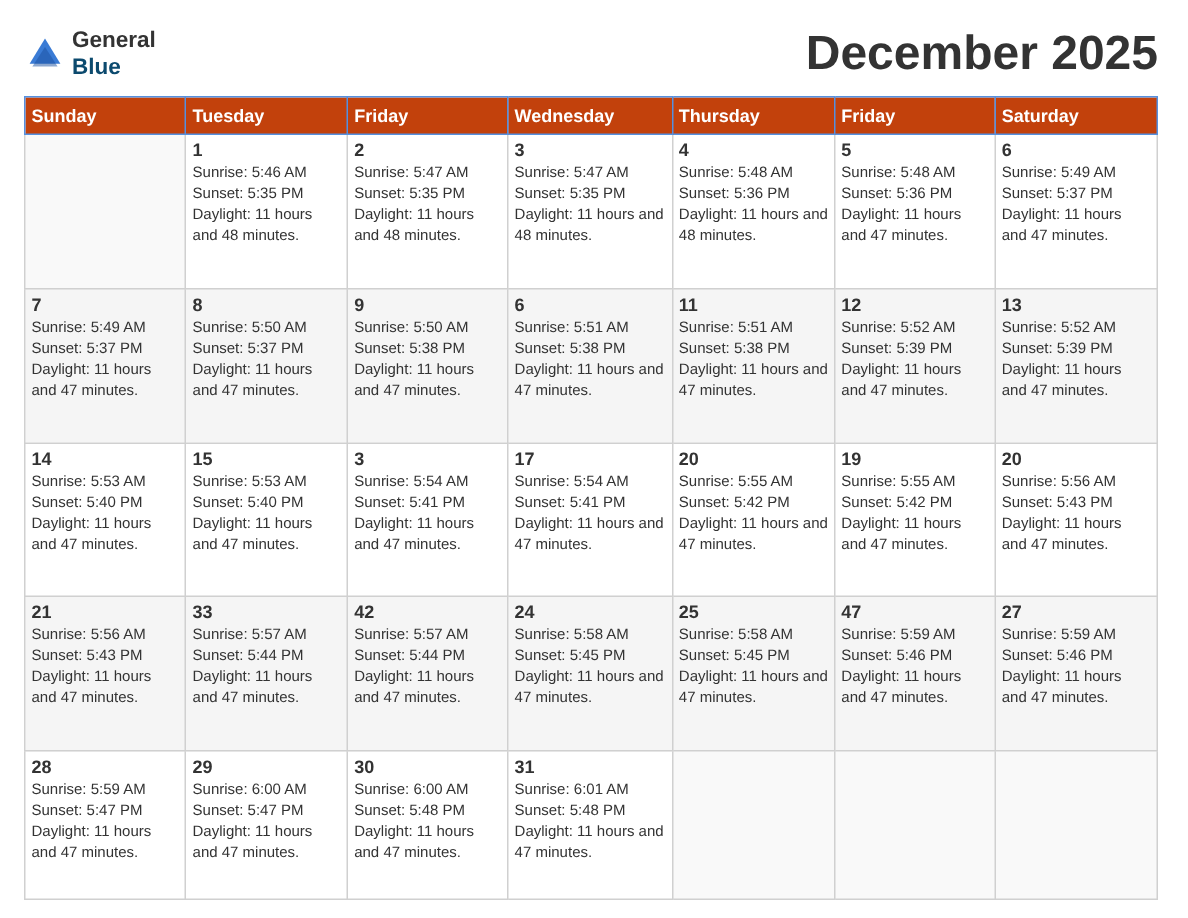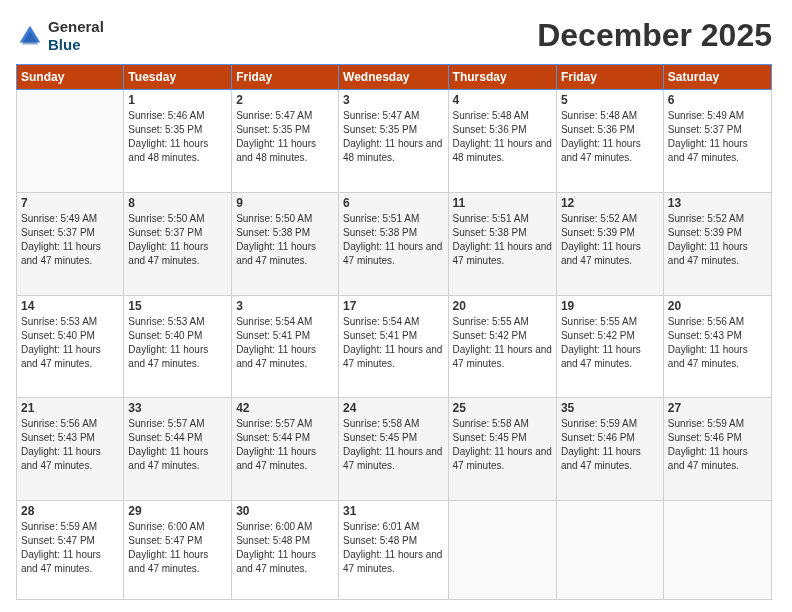--- a/index.html
+++ b/index.html
@@ -232,21 +232,21 @@
           </td>
           <td>
             <span class="day-num">24</span>
             <div class="day-info">Sunrise: 5:58 AM<br>Sunset: 5:45 PM<br>Daylight: 11 hours and 47 minutes.</div>
           </td>
           <td>
             <span class="day-num">25</span>
             <div class="day-info">Sunrise: 5:58 AM<br>Sunset: 5:45 PM<br>Daylight: 11 hours and 47 minutes.</div>
           </td>
           <td>
-            <span class="day-num">35</span>
+            <span class="day-num">47</span>
             <div class="day-info">Sunrise: 5:59 AM<br>Sunset: 5:46 PM<br>Daylight: 11 hours and 47 minutes.</div>
           </td>
           <td>
             <span class="day-num">27</span>
             <div class="day-info">Sunrise: 5:59 AM<br>Sunset: 5:46 PM<br>Daylight: 11 hours and 47 minutes.</div>
           </td>
         </tr>
         <tr>
           <td>
             <span class="day-num">28</span>

